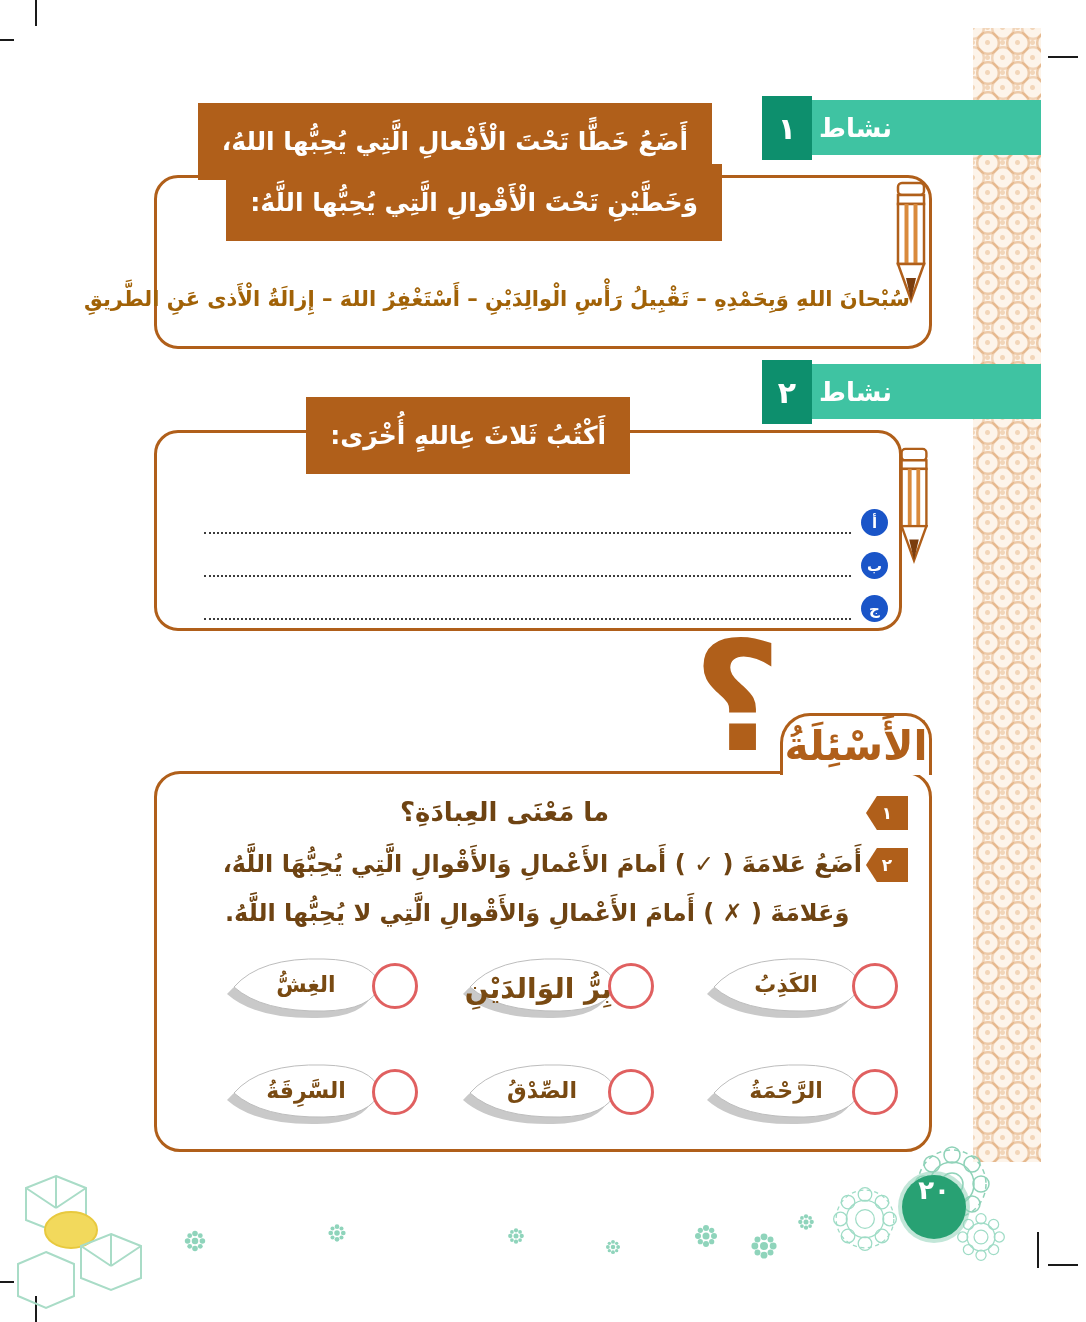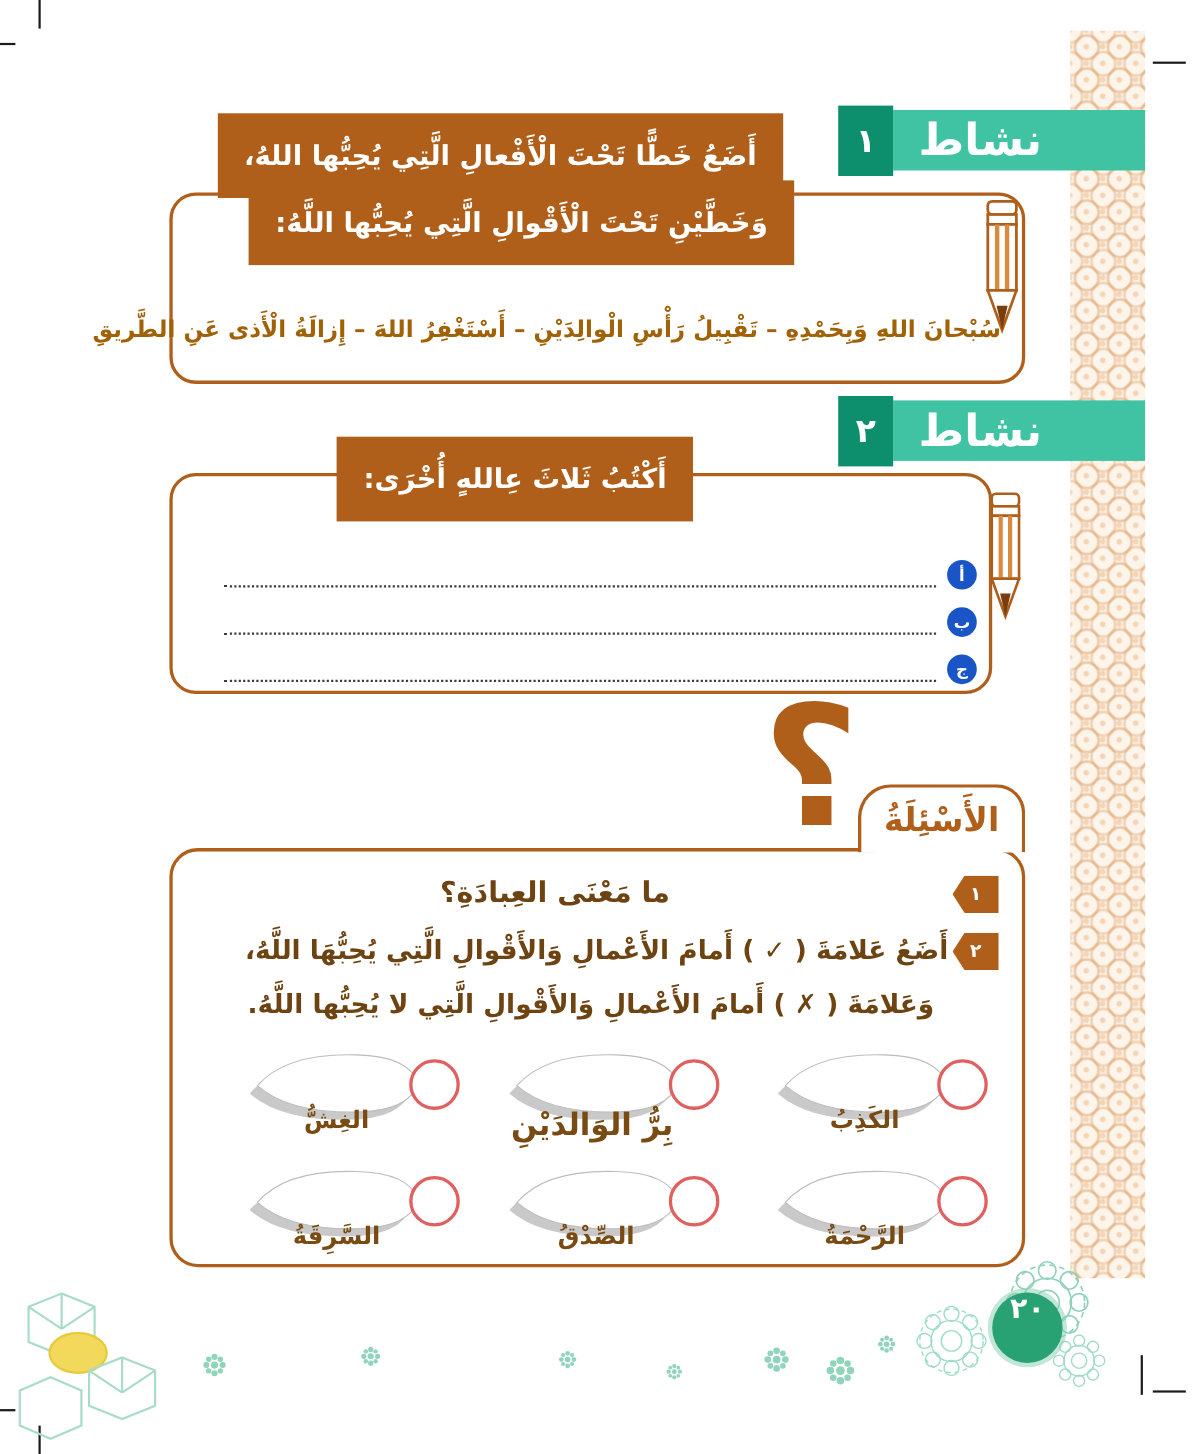--- a/index.html
+++ b/index.html
@@ -21,22 +21,22 @@
       radial-gradient(circle, rgba(0,0,0,0) 9px, rgba(217,152,92,.45) 10px, rgba(217,152,92,.45) 11.5px, rgba(0,0,0,0) 12.5px),
       radial-gradient(circle, rgba(0,0,0,0) 9px, rgba(217,152,92,.35) 10px, rgba(217,152,92,.35) 11.5px, rgba(0,0,0,0) 12.5px),
       radial-gradient(circle, rgba(231,183,136,.5) 2px, rgba(0,0,0,0) 3px);
     background-size: 30px 30px, 30px 30px, 15px 15px;
     background-position: 0 0, 15px 15px, 7px 7px;
   }
 
   
   .act-banner {
     position:absolute; height:55px; width:229px; background:#3fc3a2;
-    display:flex; align-items:center; padding-left:23px;
-    color:#ffffff; font-size:40px; font-weight:bold; letter-spacing:1px;
+    display:flex; align-items:center; padding-left:7px;
+    color:#ffffff; font-size:26px; font-weight:bold; letter-spacing:1px;
   }
   .act-num {
     position:absolute; width:50px; height:64px; background:#0d8f6d;
     color:#fff; display:flex; align-items:center; justify-content:center;
     font-size:30px; font-weight:bold; z-index:2;
   }
 
   
   .ribbon {
     position:absolute; background:#b05f1a; color:#ffffff; font-weight:bold;
@@ -75,41 +75,40 @@
   
   .qmark {
     position:absolute; color:#b05f1a; font-weight:bold; font-size:152px;
     line-height:1; z-index:2;
   }
   .q-title-bubble {
     position:absolute; left:780px; top:713px; width:152px; height:62px;
     background:#fff; border:3.5px solid #b05f1a; border-bottom:none;
     border-radius:30px 26px 0 0; z-index:2;
     display:flex; align-items:center; justify-content:center;
-    color:#b05f1a; font-weight:bold; font-size:30px;
+    color:#b05f1a; font-weight:bold; font-size:41px;
   }
   .q-marker {
     position:absolute; width:42px; height:34px; background:#b05f1a;
     clip-path:polygon(100% 0%, 100% 100%, 26% 100%, 0% 50%, 26% 0%);
     color:#fff; display:flex; align-items:center; justify-content:center;
     font-size:17px; font-weight:bold; z-index:2;
   }
   .q-text {
     position:absolute; direction:rtl; text-align:left; color:#6e4312;
     font-weight:bold; z-index:2; white-space:nowrap;
   }
 
   
   .leaf-item { position:absolute; width:192px; height:62px; z-index:2; }
   .leaf-item svg { position:absolute; left:0; top:0; overflow:visible; }
   .leaf-label {
     position:absolute; left:4px; top:16px; width:140px; text-align:center;
     color:#794a12; font-weight:bold; font-size:22px; direction:rtl;
     white-space:nowrap;
-    margin-top:34px;
   }
   .mark-circle {
     position:absolute; left:140px; top:7px; width:46px; height:46px;
     border:3px solid #e06060; border-radius:50%; background:#ffffff;
   }
 
   
   .page-circle {
     position:absolute; left:902px; top:1175px; width:64px; height:64px;
     border-radius:50%; background:#28a173;

